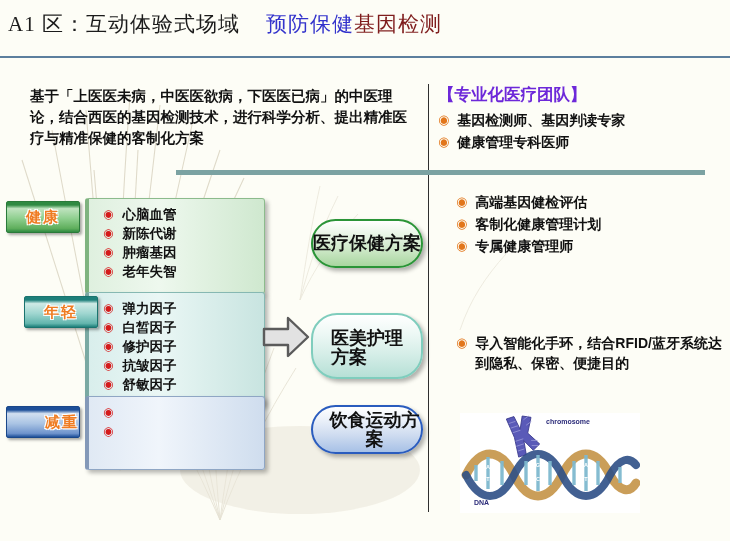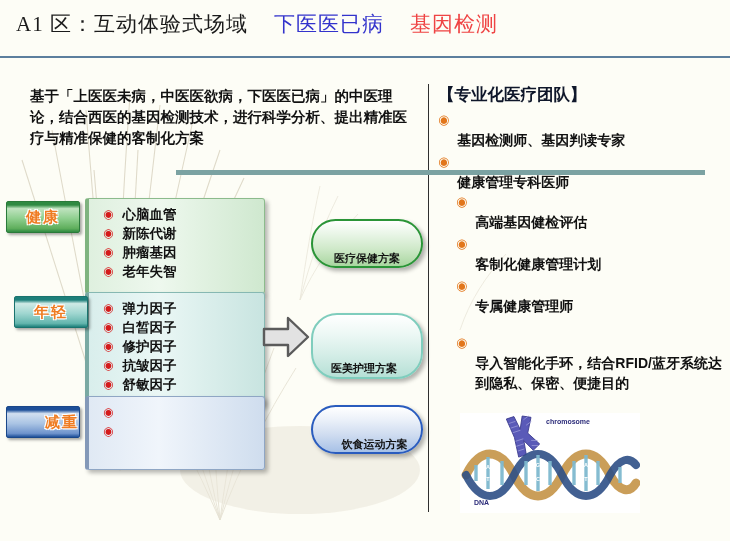--- a/index.html
+++ b/index.html
@@ -33,23 +33,23 @@
     height: 42px;
     z-index: 5;
     white-space: nowrap;
   }
   #title-bar span {
     font-family: "Liberation Serif", "DejaVu Serif", serif;
     font-size: 21px;
     letter-spacing: 1px;
     vertical-align: baseline;
   }
-  .t-main  { color: #1b1b1b; margin-left: 16px; }
+  .t-main  { color: #1b1b1b; margin-left: 8px; }
   .t-blue  { color: #3333cc; margin-left: 26px; }
-  .t-red   { color: #ef4444; margin-left: 26px; }
+  .t-red   { color: #7f1d1d; }
 
   #title-rule {
     position: absolute;
     left: 0; top: 56px;
     width: 730px;
     height: 2px;
     background: #5c7f9e;
     z-index: 5;
   }
 
@@ -82,21 +82,21 @@
     font-family: "Liberation Serif", "DejaVu Serif", serif;
   }
 
   
   .right-block { position: absolute; left: 438px; width: 288px; z-index: 6; }
   #rb-team    { top: 84px; }
   #rb-manage  { top: 192px; }
   #rb-privacy { top: 333px; }
 
   .rb-head {
-    color: #0f172a;
+    color: #6d28d9;
     font-weight: bold;
     font-size: 16.5px;
     line-height: 20px;
     font-family: "Liberation Sans", "DejaVu Sans", sans-serif;
     margin-bottom: 6px;
     white-space: nowrap;
   }
   .rb-list { list-style: none; margin: 0; padding: 0; }
   .rb-list li {
     display: flex;
@@ -109,21 +109,21 @@
     margin-bottom: 2px;
   }
   .rb-list.indent { padding-left: 18px; }
   .bullet-orange {
     flex: 0 0 auto;
     color: #e2761b;
     font-size: 13px;
     line-height: 20px;
     margin-right: 8px;
   }
-  .rb-text { flex: 1 1 auto; margin-top: 20px; }
+  .rb-text { flex: 1 1 auto; }
 
   
   .cat-label {
     position: absolute;
     z-index: 7;
     width: 72px;
     height: 30px;
     border-radius: 2px;
     display: flex;
     align-items: center;
@@ -140,21 +140,21 @@
       -1px -1px 0 #fff,  1px -1px 0 #fff,
       -1px  1px 0 #fff,  1px  1px 0 #fff;
   }
   #cat-health {
     left: 6px; top: 201px;
     background: linear-gradient(to bottom,
       #2f8a42 0%, #2f8a42 10%, #bfe3bf 22%, #8fcf8f 55%, #5fae5c 88%, #2f8a42 100%);
     border: 1px solid #2a7a3a;
   }
   #cat-young {
-    left: 14px; top: 296px;
+    left: 24px; top: 296px;
     background: linear-gradient(to bottom,
       #1d7f7a 0%, #1d7f7a 10%, #cfeae6 22%, #9fd6d0 55%, #63b5ad 88%, #1d7f7a 100%);
     border: 1px solid #1a736e;
   }
   #cat-weight {
     left: 6px; top: 406px;
     background: linear-gradient(to bottom,
       #1d4f99 0%, #1d4f99 10%, #d2dff0 22%, #aac4e4 55%, #6e93cc 88%, #1d4f99 100%);
     border: 1px solid #1a4789;
     justify-content: flex-end;
@@ -217,27 +217,26 @@
   .plan-pill {
     position: absolute;
     z-index: 6;
     border-radius: 26px;
     display: flex;
     align-items: center;
     box-shadow: 3px 3px 4px rgba(0,0,0,0.30);
   }
   .plan-pill span {
     font-family: Liberation Serif, serif;
-    font-size: 11px;
+    font-size: 18px;
     font-weight: bold;
     color: #111;
     padding-left: 18px;
     padding-right: 10px;
     line-height: 19px;
-    margin-top: 30px;
   }
   #pill-medical {
     left: 311px; top: 219px; width: 108px; height: 45px;
     background: linear-gradient(to bottom, #ffffff 0%, #e8f5e6 30%, #cfe9c9 62%, #a9d6a0 100%);
     border: 2px solid #2a9437;
   }
   #pill-medical span { text-align: center; width: 100%; padding-left: 0; padding-right: 0; }
   #pill-beauty {
     left: 311px; top: 313px; width: 108px; height: 48px;
     background: linear-gradient(to bottom, #ffffff 0%, #edf8f5 30%, #d6eee8 62%, #b6e0d6 100%);
@@ -293,21 +292,21 @@
     <path d="M300,300 C310,262 322,228 338,196"></path>
     <path d="M300,300 C306,258 312,222 320,186"></path>
     <path d="M460,330 C470,300 486,276 506,254"></path>
   </g>
   <g fill="#e9e5d8" opacity="0.55">
     <ellipse cx="300" cy="470" rx="120" ry="44"></ellipse>
   </g>
 </svg>
 
 <div id="title-bar">
-  <span class="t-main">A1 区：互动体验式场域</span><span class="t-blue">下医医已病</span><span class="t-red">基因检测</span>
+  <span class="t-main">A1 区：互动体验式场域</span><span class="t-blue">预防保健</span><span class="t-red">基因检测</span>
 </div>
 <div id="title-rule"></div>
 
 <div id="v-divider"></div>
 <div id="h-teal-rule"></div>
 
 <div id="intro">基于「上医医未病，中医医欲病，下医医已病」的中医理论，结合西医的基因检测技术，进行科学分析、提出精准医疗与精准保健的客制化方案</div>
 
 <div class="right-block" id="rb-team">
   <div class="rb-head">【专业化医疗团队】</div>

